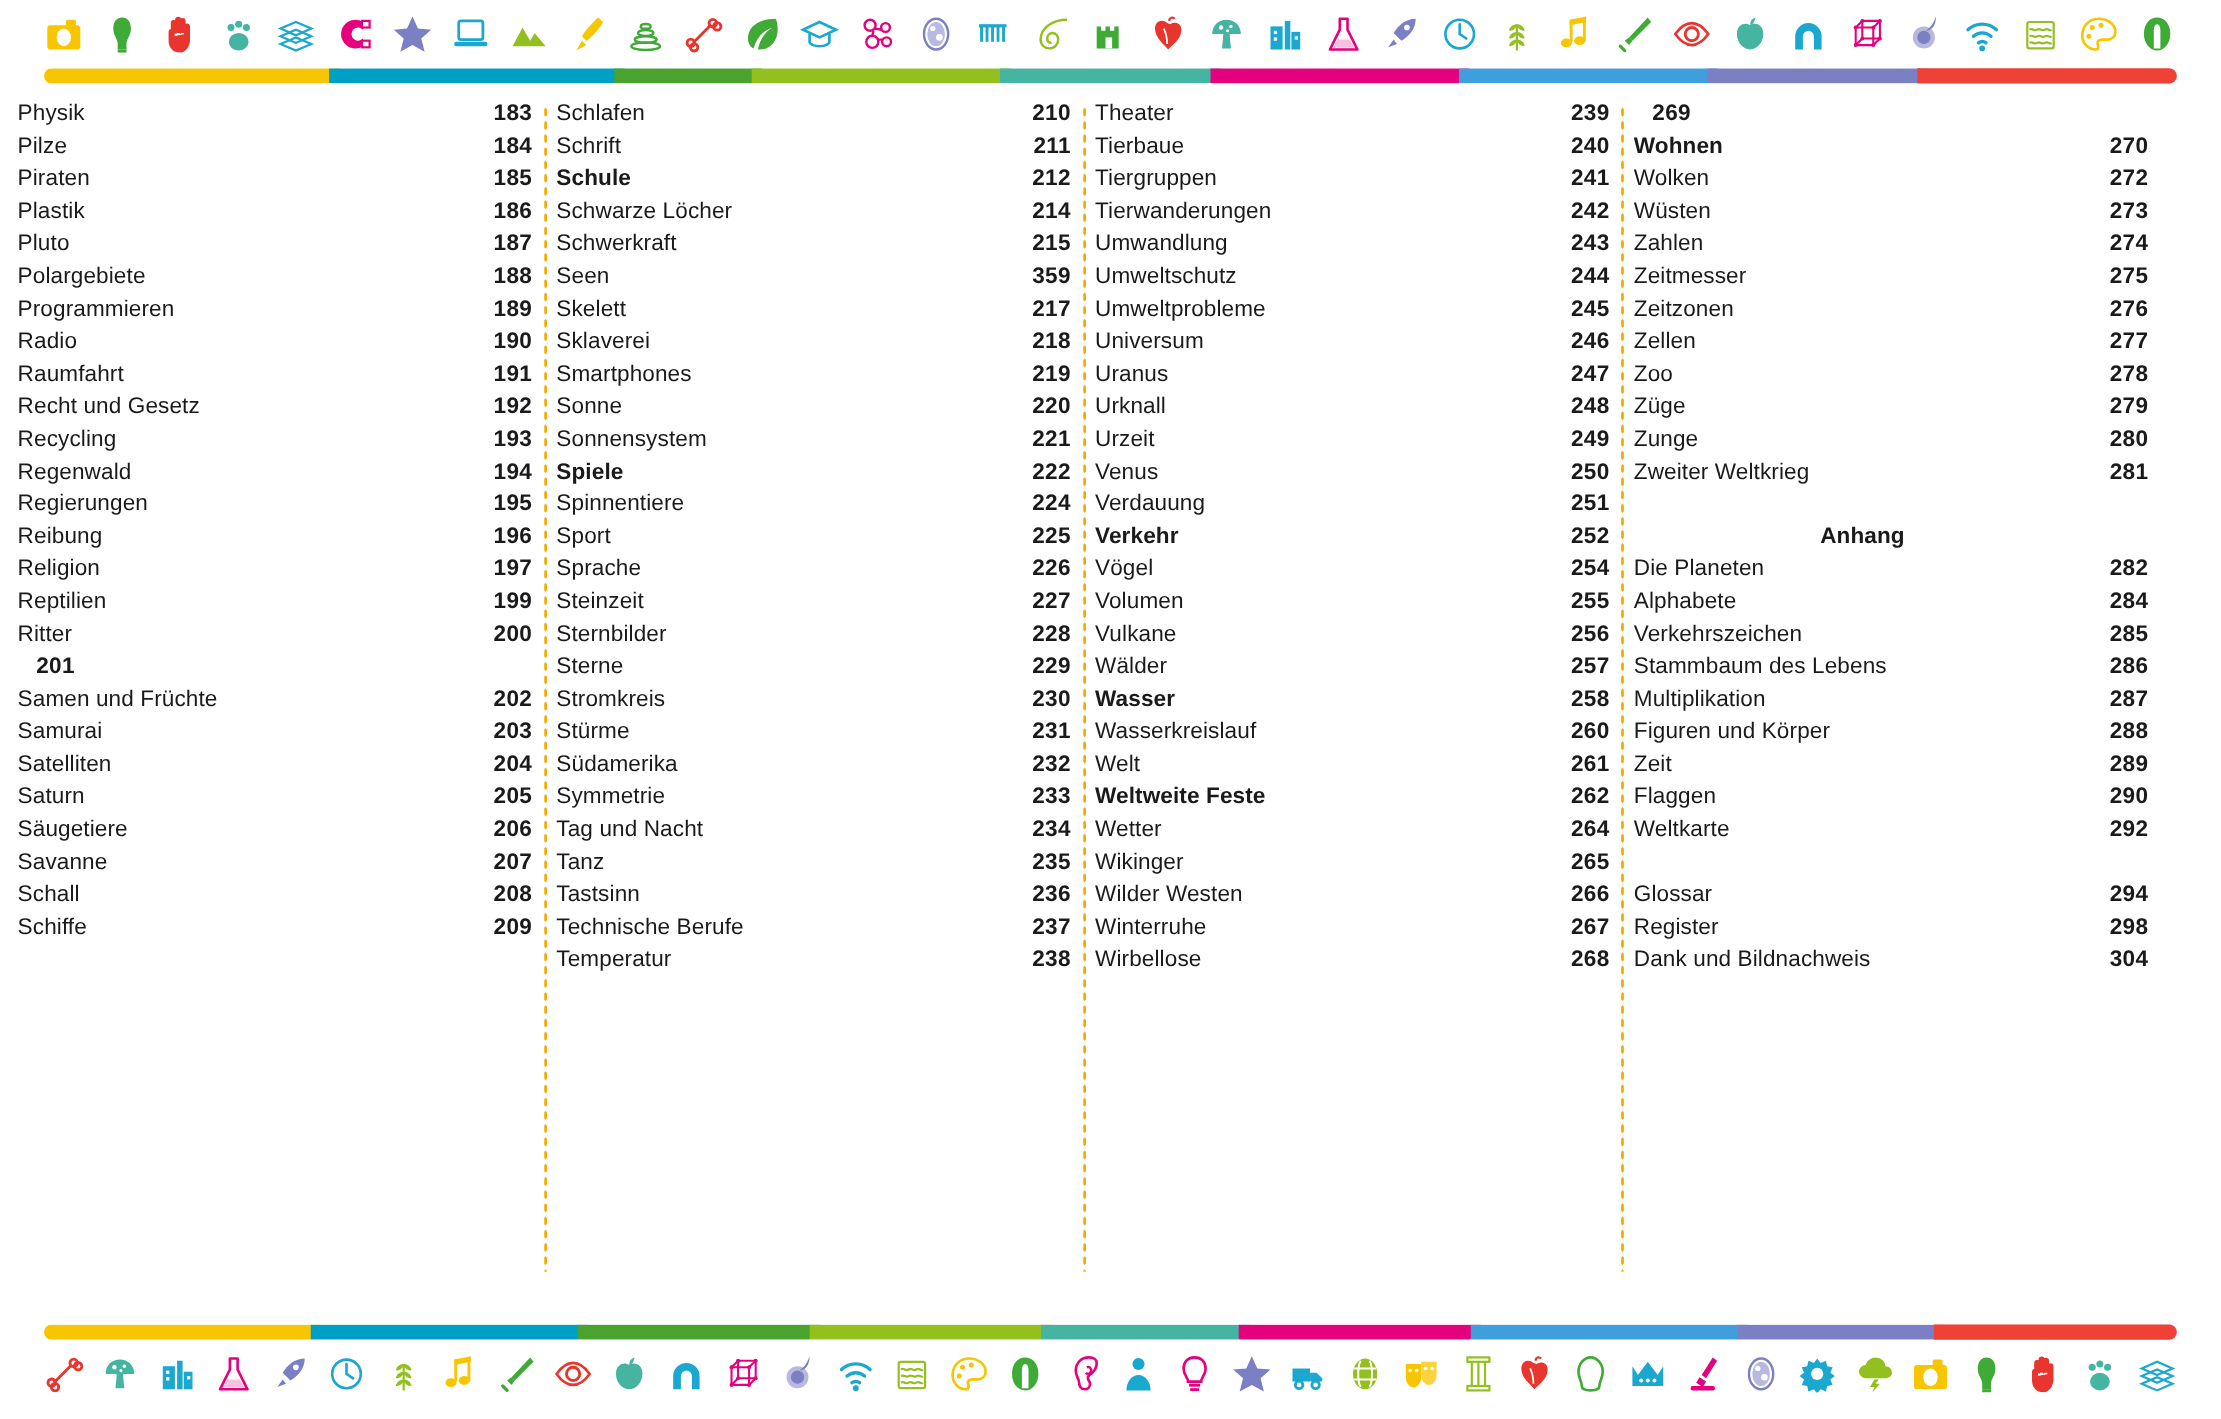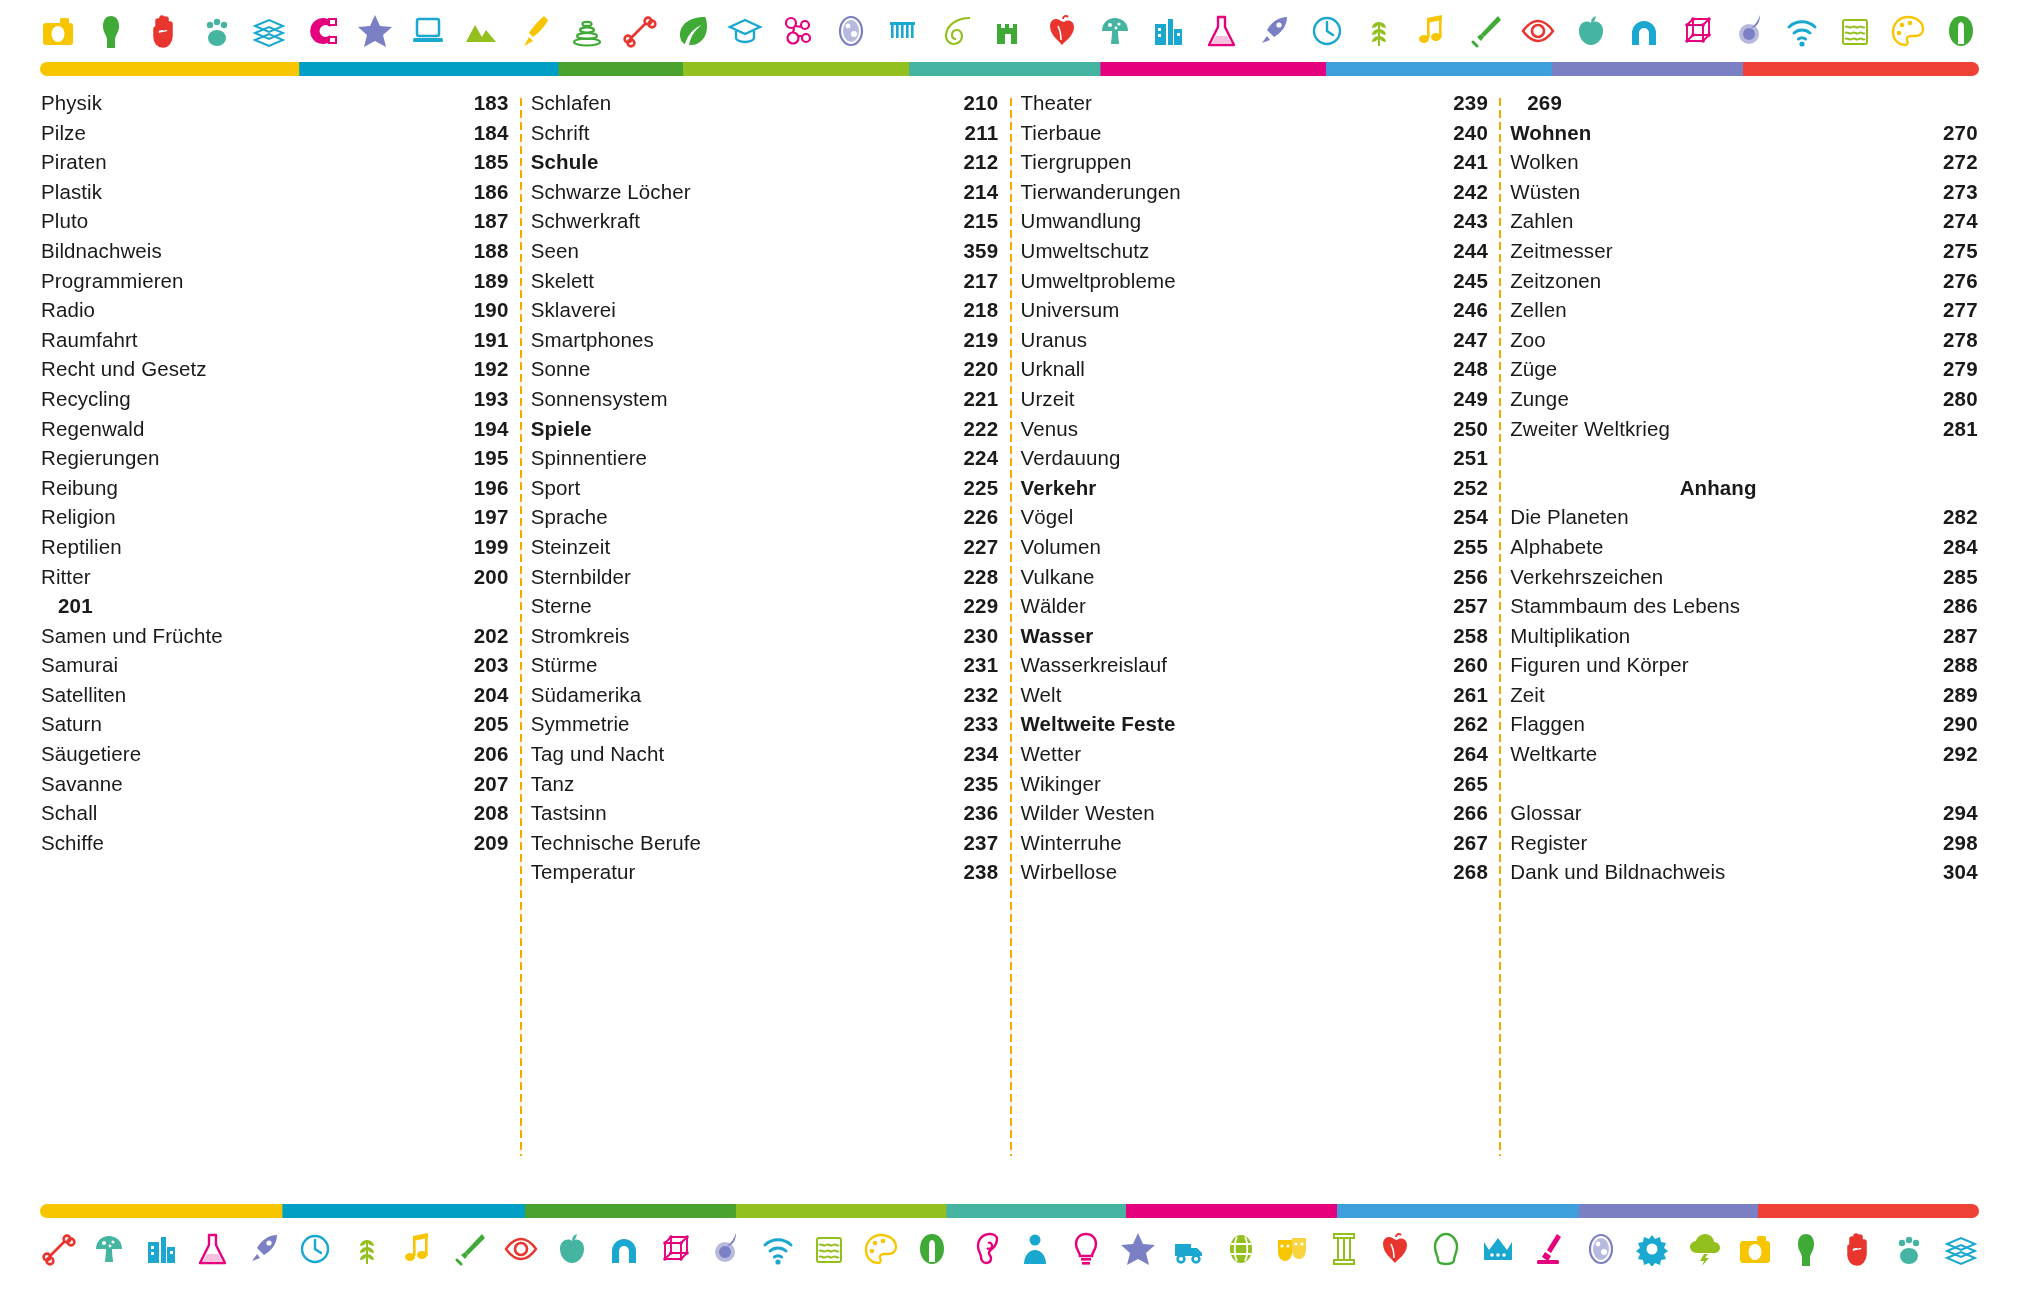--- a/index.html
+++ b/index.html
@@ -67,21 +67,21 @@
   }
   .rule .seg {
     clip-path: polygon(0 0, 100% 0, calc(100% - 10px) 100%, 0 100%);
   }
   .rule .seg:last-child { clip-path: none; }
 
   
   .content {
     position: absolute;
     top: 88px;
-    left: 41px;
+    left: 16px;
     width: 1959px;
     height: 1090px;
     display: flex;
   }
   .col {
     position: relative;
     width: 25%;
     padding-right: 22px;
   }
   .divider {
@@ -449,21 +449,21 @@
         </div>
         <div class="entry">
           <span class="label">Plastik</span>
           <span class="pg">186</span>
         </div>
         <div class="entry">
           <span class="label">Pluto</span>
           <span class="pg">187</span>
         </div>
         <div class="entry">
-          <span class="label">Bildnachweis</span>
+          <span class="label">Polargebiete</span>
           <span class="pg">188</span>
         </div>
         <div class="entry">
           <span class="label">Programmieren</span>
           <span class="pg">189</span>
         </div>
         <div class="entry">
           <span class="label">Radio</span>
           <span class="pg">190</span>
         </div>

